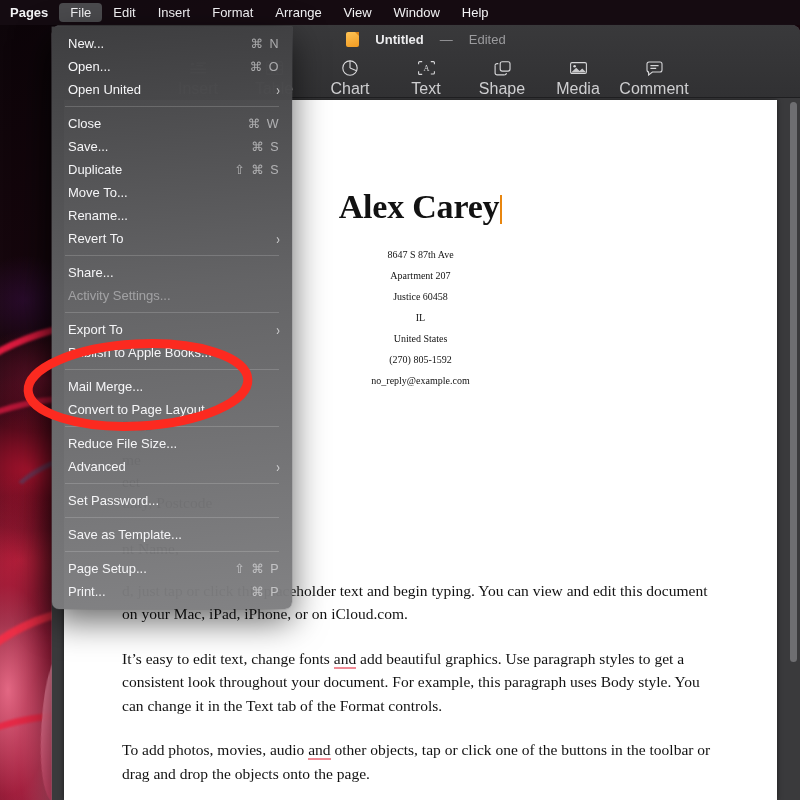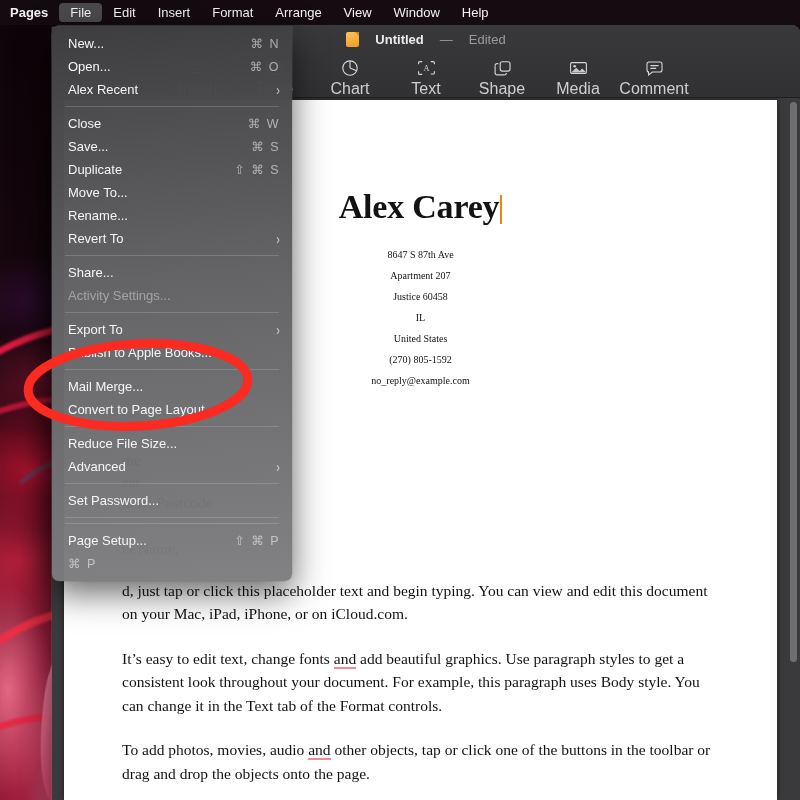--- a/index.html
+++ b/index.html
@@ -414,21 +414,21 @@
   <div id="filemenu">
       <div class="mi">
         <span class="lbl">New...</span>
         <span class="key">⌘ N</span>
       </div>
       <div class="mi">
         <span class="lbl">Open...</span>
         <span class="key">⌘ O</span>
       </div>
       <div class="mi">
-        <span class="lbl">Alex Recent</span>
+        <span class="lbl">Open United</span>
         <span class="arrow">›</span>
       </div>
       <div class="sep"></div>
       <div class="mi">
         <span class="lbl">Close</span>
         <span class="key">⌘ W</span>
       </div>
       <div class="mi">
         <span class="lbl">Save...</span>
         <span class="key">⌘ S</span>
@@ -475,26 +475,30 @@
       </div>
       <div class="mi">
         <span class="lbl">Advanced</span>
         <span class="arrow">›</span>
       </div>
       <div class="sep"></div>
       <div class="mi">
         <span class="lbl">Set Password...</span>
       </div>
       <div class="sep"></div>
+      <div class="mi">
+        <span class="lbl">Save as Template...</span>
+      </div>
       <div class="sep"></div>
       <div class="mi">
         <span class="lbl">Page Setup...</span>
         <span class="key">⇧ ⌘ P</span>
       </div>
       <div class="mi">
+        <span class="lbl">Print...</span>
         <span class="key">⌘ P</span>
       </div>
     </div>
 
   <svg id="annotation" viewBox="0 0 800 800">
     <ellipse cx="138" cy="385" rx="110" ry="41" fill="none" stroke="#fc2a20" stroke-width="9" transform="rotate(-3 138 385)"></ellipse>
   </svg>
 
 </div>
 

